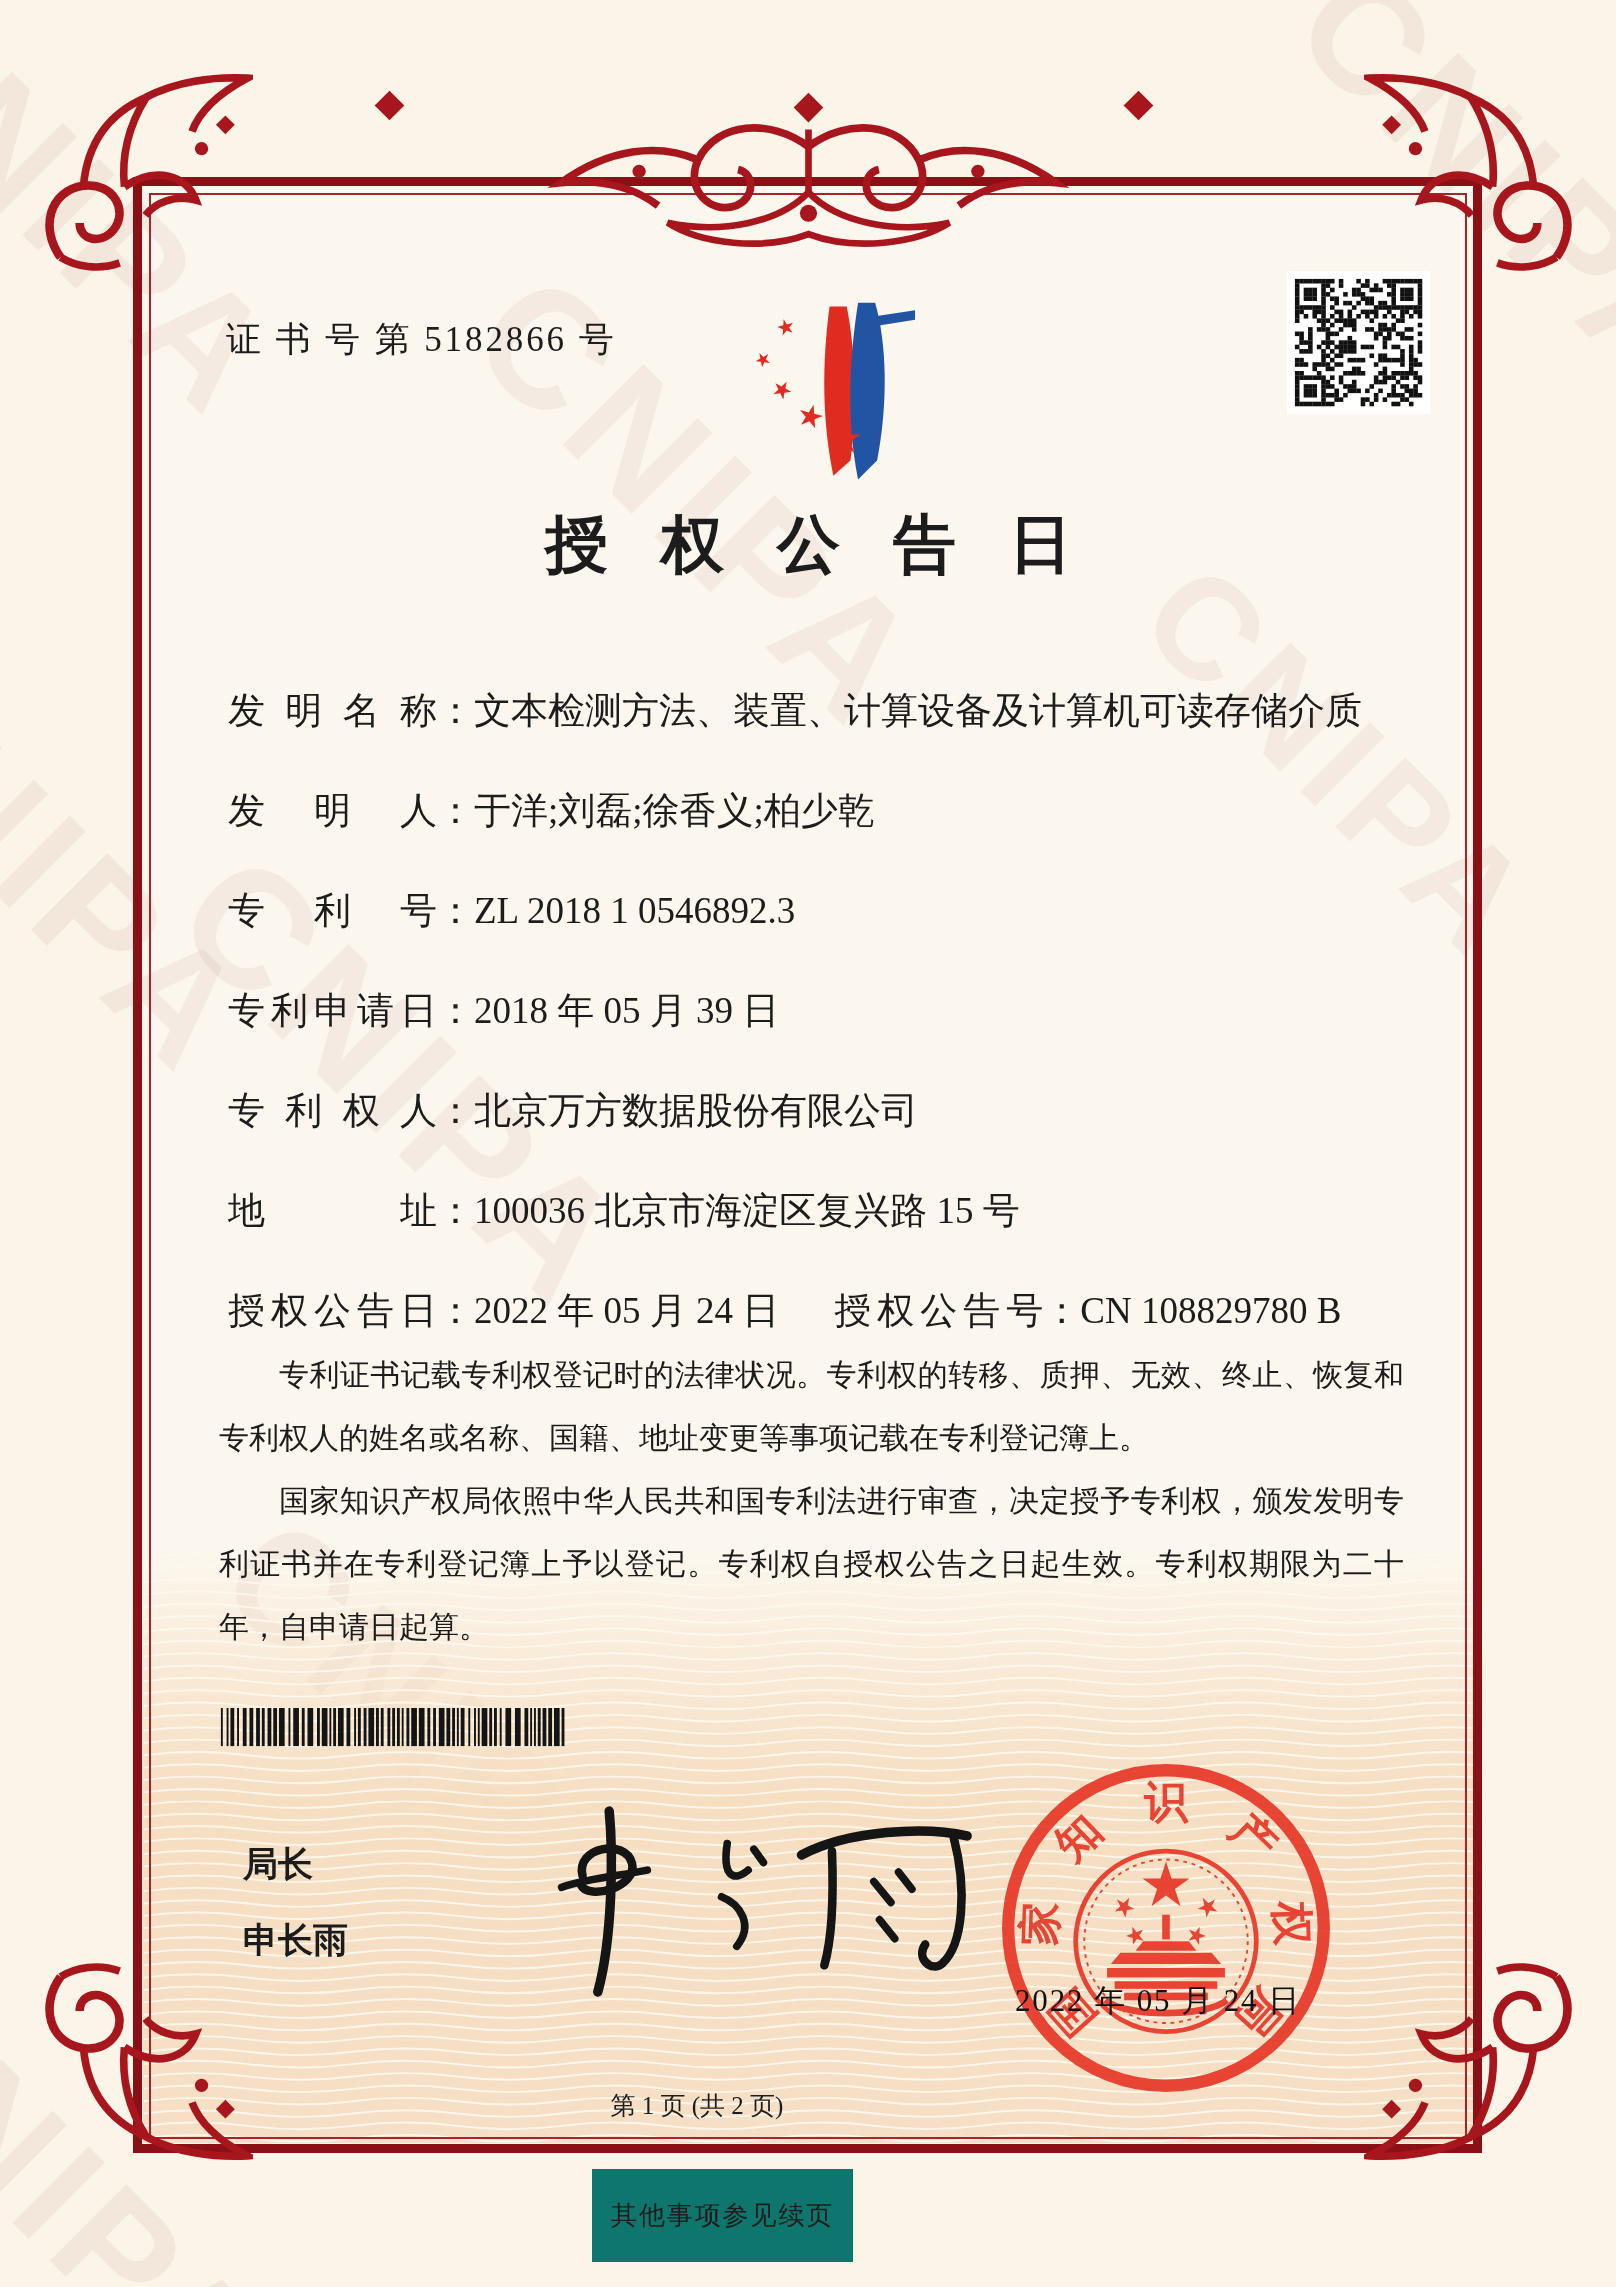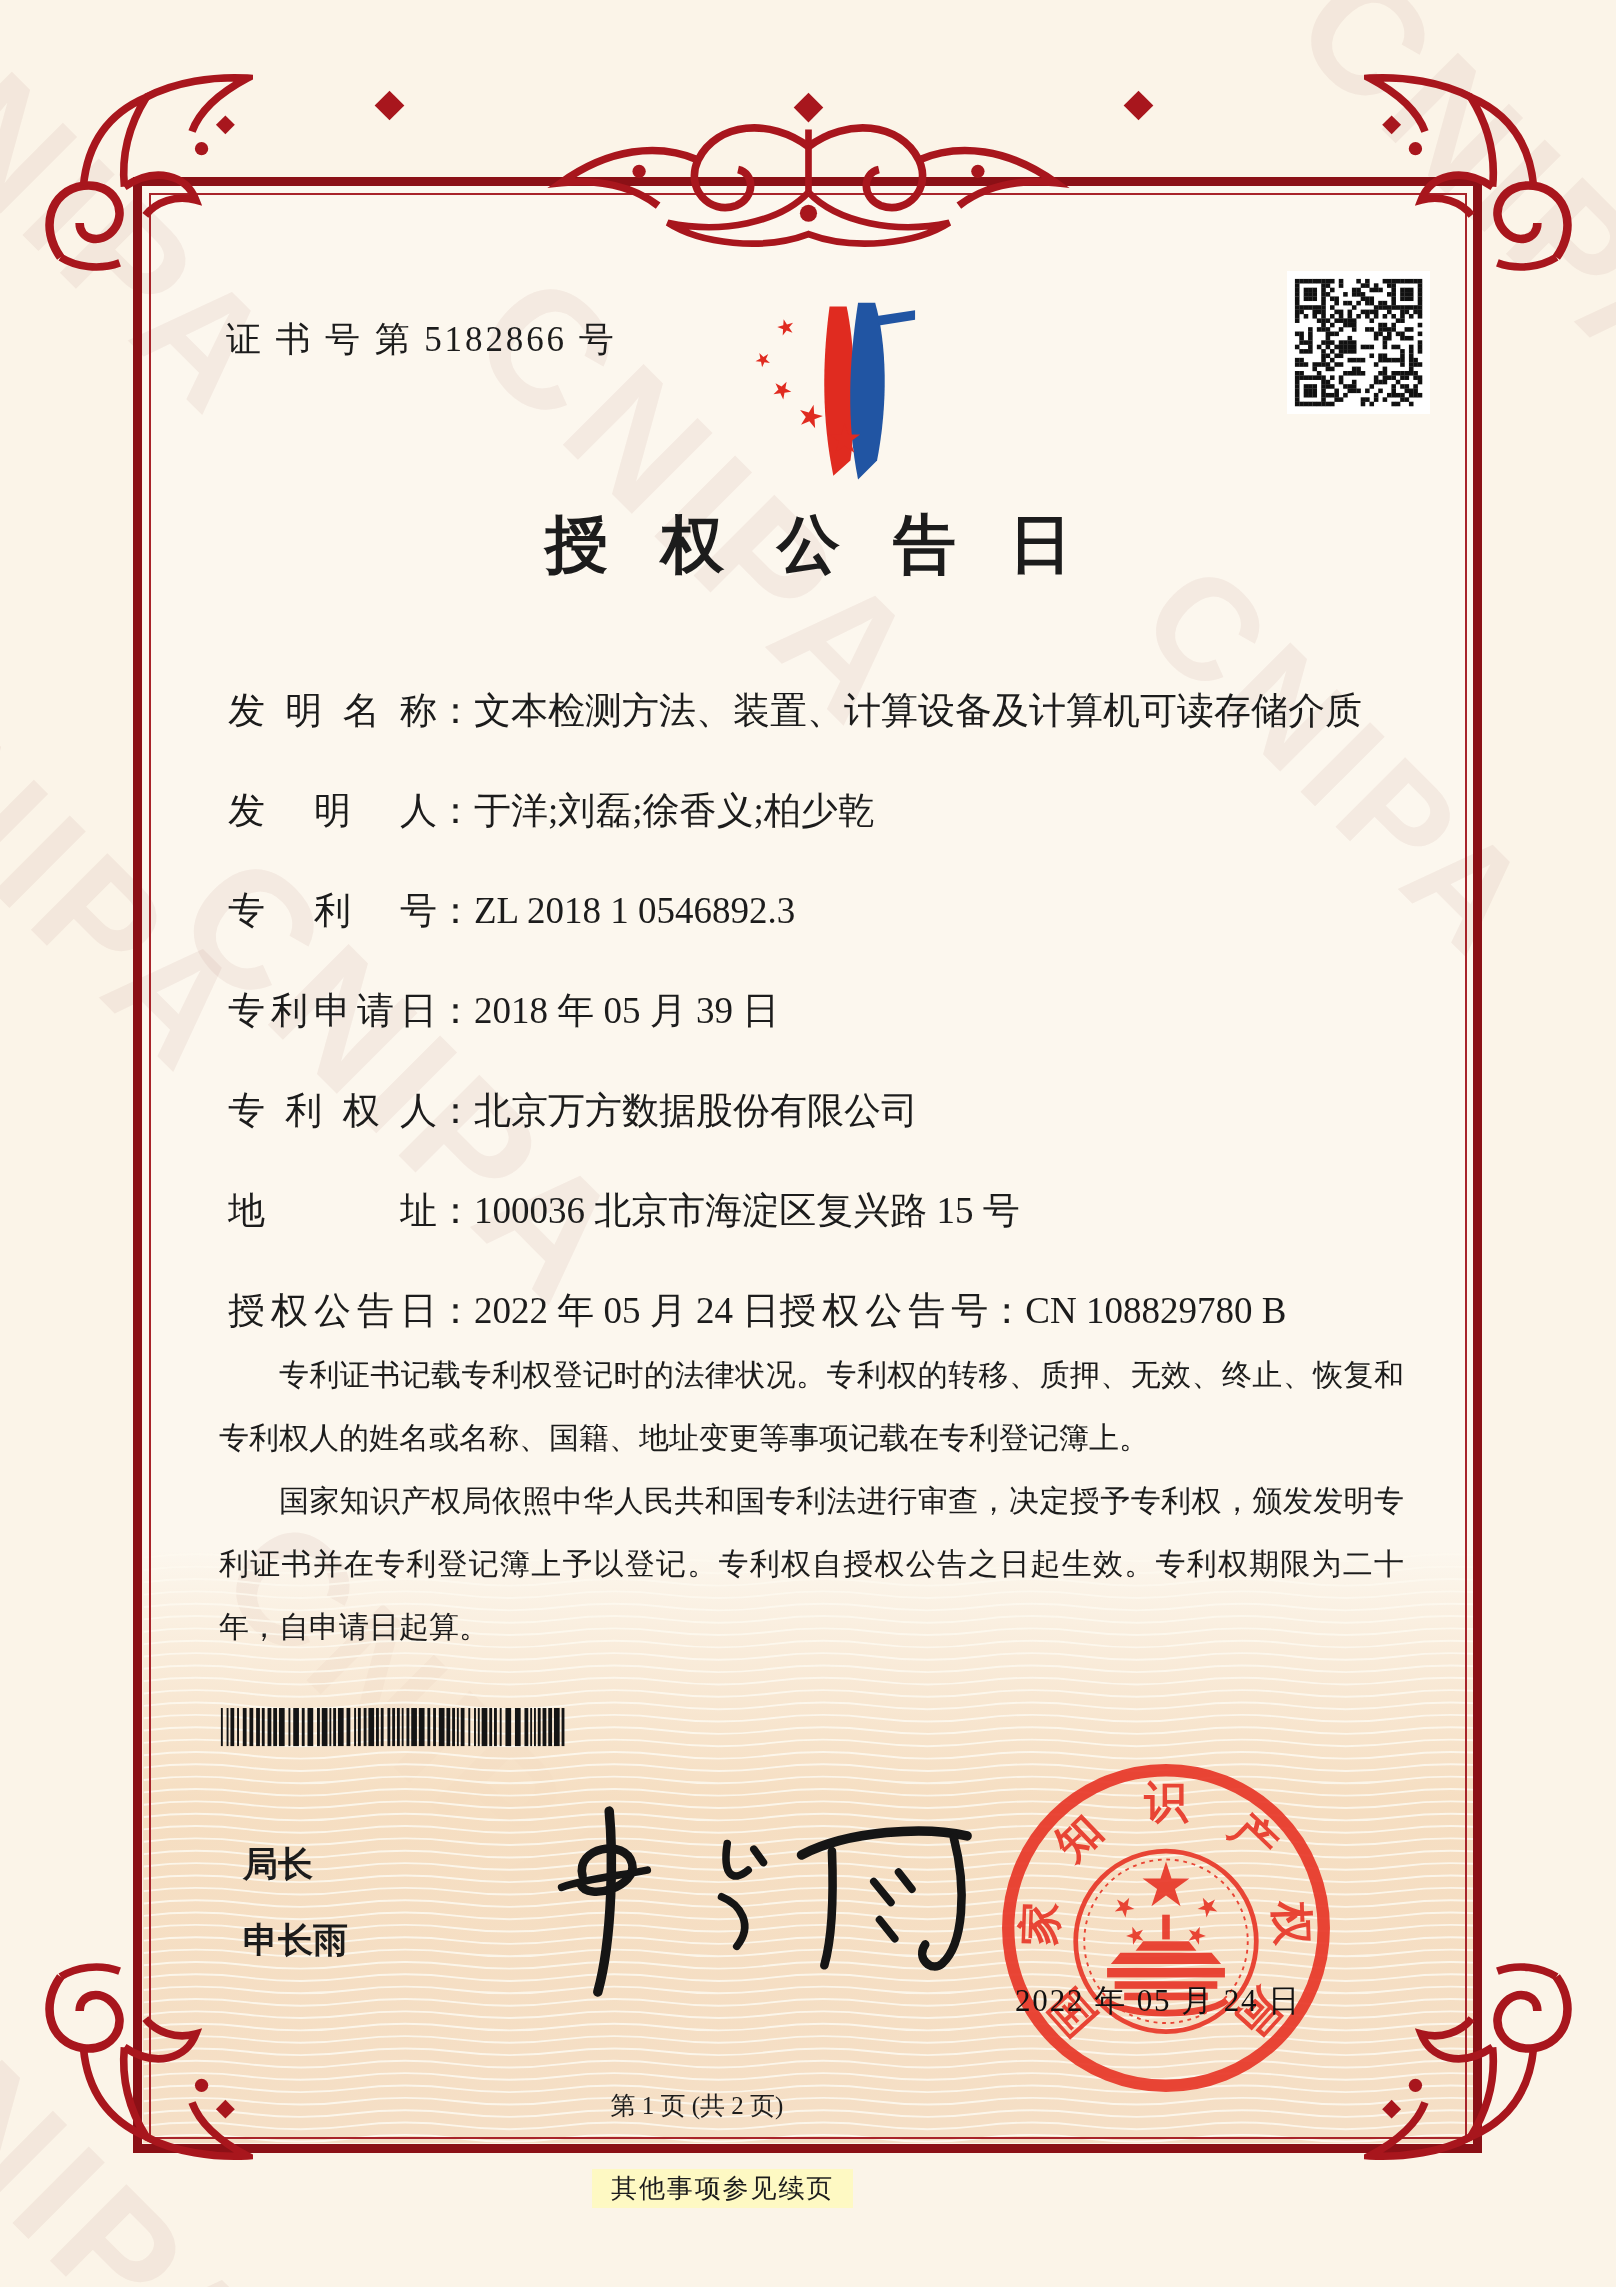--- a/index.html
+++ b/index.html
@@ -28,21 +28,21 @@
   .logo{position:absolute;left:706px;top:297px;width:211px;height:188px;}
   .qr{position:absolute;left:1287px;top:271px;width:143px;height:143px;background:#fff;}
   .title{position:absolute;left:0;top:502px;width:1617px;text-align:center;font-size:63px;
          font-weight:bold;letter-spacing:53px;padding-left:53px;box-sizing:border-box;}
   
   .fields{position:absolute;left:228px;top:687px;width:1189px;font-size:37px;}
   .frow{height:100px;line-height:48px;white-space:nowrap;}
   .flabel{display:inline-block;width:209px;text-align:justify;text-align-last:justify;vertical-align:top;}
   .fcolon{display:inline-block;vertical-align:top;}
   .fvalue{display:inline-block;vertical-align:top;white-space:normal;}
-  .grant-right{display:inline-block;}
+  .grant-right{display:inline-block;margin-left:55px;}
   
   .paras{position:absolute;left:219px;top:1343px;width:1185px;font-size:30px;line-height:63px;
          text-align:justify;}
   .paras p{margin:0;text-indent:2em;}
   
   .waves-zone{position:absolute;left:143px;top:1550px;width:1330px;height:593px;
     background:linear-gradient(180deg,rgba(246,224,198,0) 0%,rgba(246,224,198,0.45) 16%,
                rgba(245,220,190,0.92) 42%,#f5dfc6 100%);}
   .waves-zone svg{position:absolute;left:0;top:0;}
   .barcode{position:absolute;left:219px;top:1708px;width:354px;height:40px;}
@@ -51,21 +51,21 @@
              font-family:"Liberation Sans","DejaVu Sans",sans-serif;}
   .sig-name{position:absolute;left:243px;top:1917px;font-size:35px;font-weight:bold;
             font-family:Liberation Mono, monospace;}
   .sig-hand{position:absolute;left:495px;top:1794px;width:514px;height:219px;}
   
   .seal{position:absolute;left:993px;top:1755px;width:346px;height:346px;opacity:0.93;}
   .seal-date{position:absolute;left:1006px;top:1980px;width:304px;text-align:center;
              font-size:31px;letter-spacing:1.9px;color:#111;}
   
   .page-info{position:absolute;left:545px;top:2089px;width:304px;text-align:center;font-size:25px;}
-  .note-box{position:absolute;left:592px;top:2169px;background:#fef9c3;padding:2px 19px;
+  .note-box{position:absolute;left:592px;top:2169px;background:#0f766e;padding:29px 19px;
             font-size:26px;letter-spacing:1.9px;}
 </style>
 </head>
 <body>
 
 <div class="page">
 
   <div class="inner-bg"></div>
 
   <div class="wm" style="left:-57px;top:-48px;">CNIPA</div>

